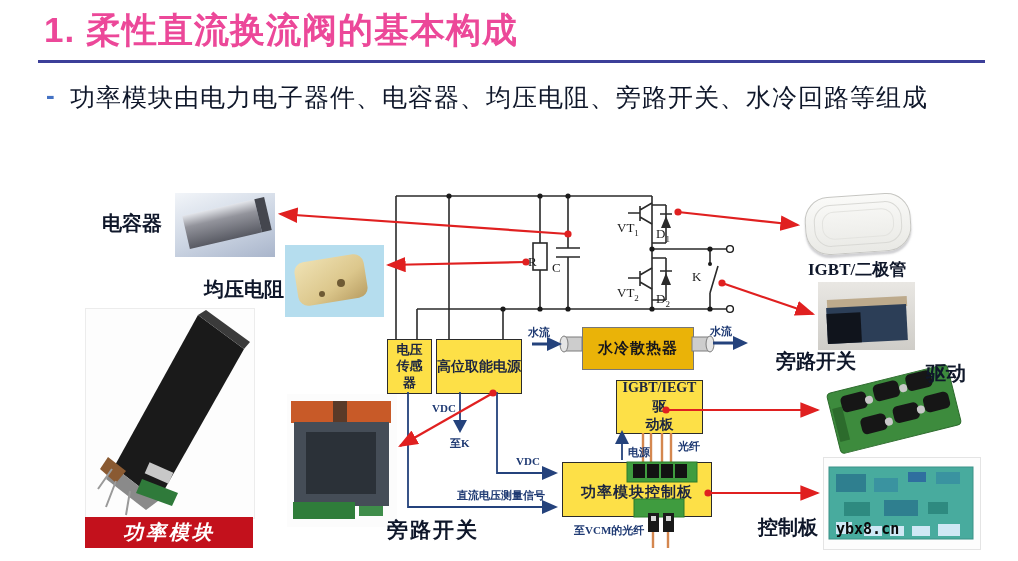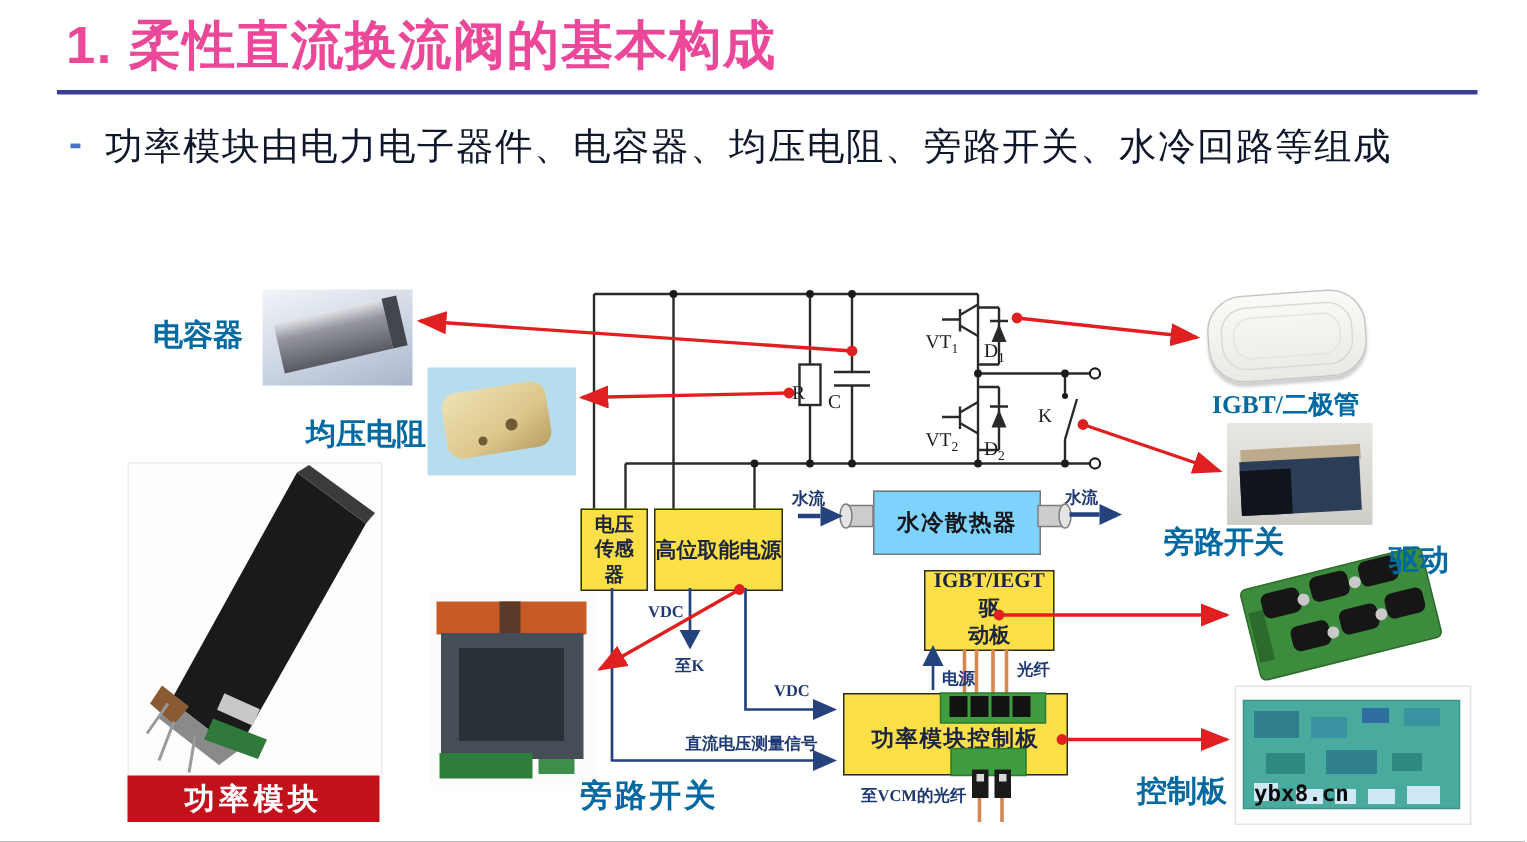--- a/index.html
+++ b/index.html
@@ -12,37 +12,37 @@
   .bullet-dash{position:absolute;left:46px;top:80px;font-family:"Liberation Sans",sans-serif;
          font-size:26px;font-weight:bold;color:#4472c4;}
   .bullet-text{position:absolute;left:70px;top:81px;font-family:Liberation Mono, monospace;
          font-size:25px;color:#0f172a;letter-spacing:1px;white-space:nowrap;}
   
   .photo{position:absolute;z-index:1;}
   .box{position:absolute;z-index:2;background:#fde047;border:1.6px solid #2b2b2b;
        display:flex;align-items:center;justify-content:center;text-align:center;
        color:#1c2540;font-weight:bold;}
   svg.overlay{position:absolute;left:0;top:0;z-index:3;pointer-events:none;}
-  .lbl{position:absolute;z-index:4;color:#0369a1;font-weight:600;white-space:nowrap;}
+  .lbl{position:absolute;z-index:4;color:#0f172a;font-weight:600;white-space:nowrap;}
   .sig{position:absolute;z-index:4;color:#1f3a73;font-weight:bold;font-size:11px;white-space:nowrap;}
   .cl{position:absolute;z-index:4;color:#1a1a1a;font-size:13px;white-space:nowrap;}
   .cl sub{font-size:9px;}
   
   .cap-photo{left:175px;top:193px;width:100px;height:64px;
       background:linear-gradient(160deg,#f2f5f9 0%,#ccd5e3 55%,#a9b5cb 100%);}
   .cap-block{position:absolute;left:10px;top:13px;width:74px;height:34px;transform:rotate(-13deg);
       background:linear-gradient(180deg,#e3e5ea 0%,#93949c 35%,#585a63 100%);
       border-right:10px solid #44464e;}
   .res-photo{left:285px;top:245px;width:99px;height:72px;background:#b5ddee;}
   .res-block{position:absolute;left:11px;top:13px;width:70px;height:44px;transform:rotate(-9deg);
       border-radius:10px;background:linear-gradient(150deg,#efe2b4 0%,#dcc78c 60%,#b89d62 100%);}
   .res-dot{position:absolute;width:8px;height:8px;border-radius:50%;background:#6e5a34;}
   .pm-photo{left:85px;top:308px;width:168px;height:209px;background:#fdfdfd;border:1px solid #ececec;}
   .pm-bar{position:absolute;left:85px;top:517px;width:168px;height:31px;background:#c3111c;z-index:4;
-      display:flex;align-items:center;justify-content:center;color:#fff;font-size:20px;font-weight:bold;letter-spacing:3px;}
+      display:flex;align-items:center;justify-content:center;color:#fff;font-size:20px;font-weight:bold;letter-spacing:3px;font-style:italic;}
   .qn-photo{left:287px;top:394px;width:110px;height:133px;background:#fcfcfc;}
   .qn-top{position:absolute;left:4px;top:7px;width:100px;height:22px;background:#c85a28;}
   .qn-top:after{content:"";position:absolute;left:42px;top:0;width:14px;height:22px;background:#5a3a28;}
   .qn-body{position:absolute;left:7px;top:28px;width:95px;height:84px;background:#454d57;}
   .qn-inner{position:absolute;left:12px;top:10px;width:70px;height:62px;background:#2b3138;}
   .qn-green{position:absolute;left:6px;top:108px;width:62px;height:17px;background:#2f7d3a;}
   .qn-green2{position:absolute;left:72px;top:112px;width:24px;height:10px;background:#3f8d4a;}
   .igbt-photo{left:800px;top:192px;width:116px;height:66px;}
   .igbt-disc{position:absolute;left:5px;top:3px;width:104px;height:56px;border-radius:24px;
       background:linear-gradient(180deg,#fafaf8,#e9e9e5);border:1px solid #c6c6c2;transform:rotate(-4deg);
@@ -52,21 +52,21 @@
   .bypass-photo{left:818px;top:282px;width:97px;height:68px;
       background:linear-gradient(180deg,#e9e7e3,#cfcdc8);}
   .byp-top{position:absolute;left:9px;top:16px;width:80px;height:10px;background:#bdaa8c;transform:rotate(-3deg);}
   .byp-body{position:absolute;left:9px;top:24px;width:80px;height:36px;background:#2c3e57;transform:rotate(-3deg);}
   .byp-dark{position:absolute;left:0;top:6px;width:34px;height:30px;background:#10141c;}
   .driver-photo{left:820px;top:364px;width:148px;height:90px;}
   .ctrl-photo{left:823px;top:457px;width:156px;height:91px;background:#fdfdfd;border:1px solid #e4e4e4;}
   
   .vs-box{left:387px;top:339px;width:43px;height:53px;font-size:13px;line-height:1.25;}
   .hp-box{left:436px;top:339px;width:84px;height:53px;font-size:14px;}
-  .rad-box{left:582px;top:327px;width:110px;height:41px;background:#7dd3fc;border:1.6px solid #777;
+  .rad-box{left:582px;top:327px;width:110px;height:41px;background:#eab308;border:1.6px solid #777;
            font-size:15px;color:#15151c;letter-spacing:1px;}
   .drv-box{left:616px;top:380px;width:85px;height:52px;font-size:14px;line-height:1.35;}
   .mcb-box{left:562px;top:462px;width:150px;height:55px;font-size:15px;letter-spacing:1px;
            align-items:flex-end;padding-bottom:14px;box-sizing:border-box;}
   .watermark{position:absolute;left:836px;top:520px;z-index:5;color:#0a0a0a;
       font-family:"DejaVu Sans Mono",monospace;font-weight:bold;font-size:15px;}
 </style>
 </head>
 <body>
 

